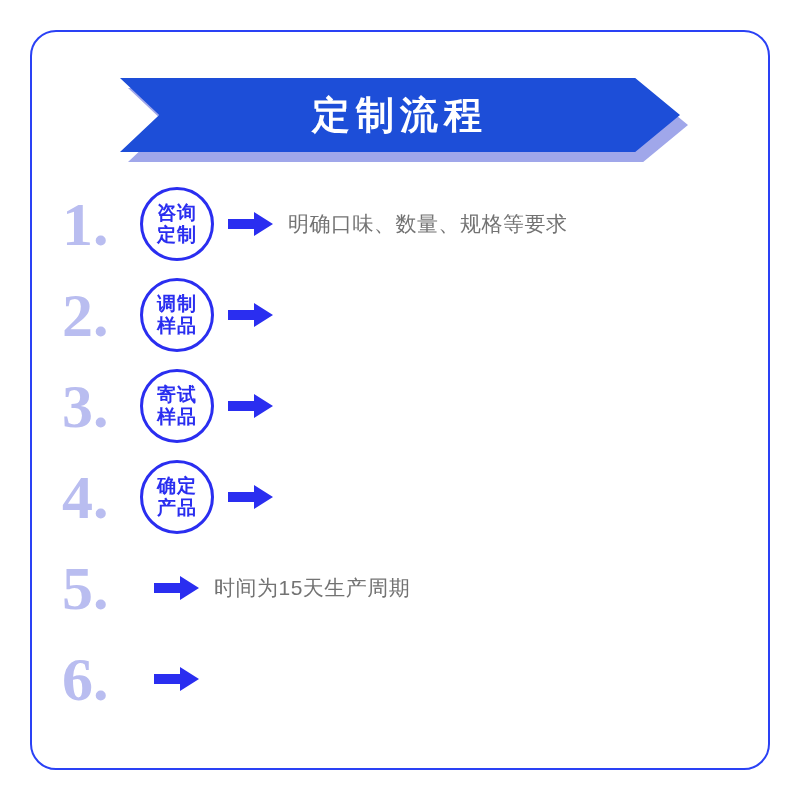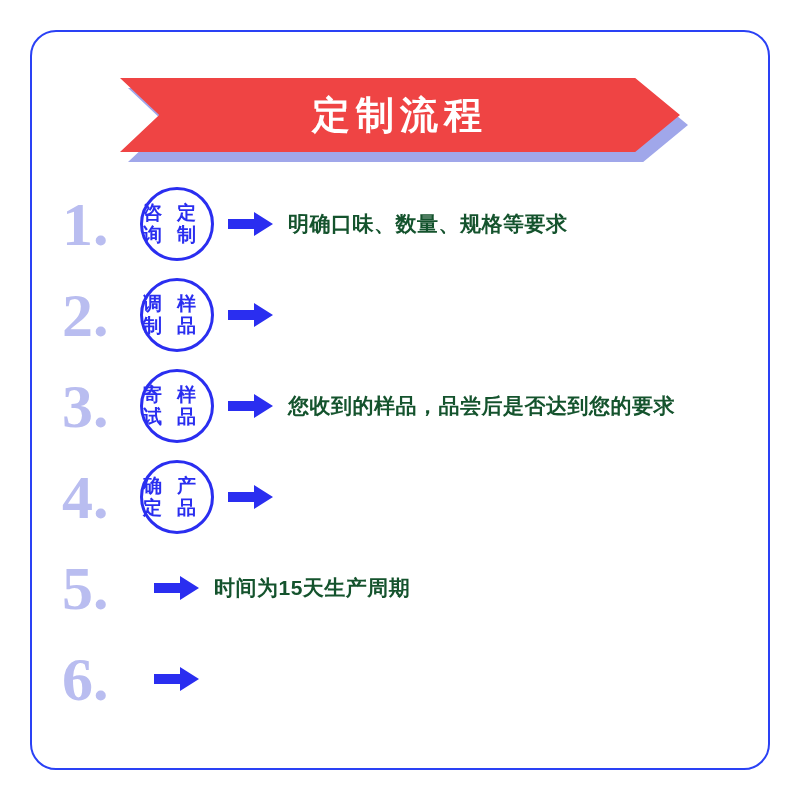--- a/index.html
+++ b/index.html
@@ -38,21 +38,21 @@
   .banner-wrap {
     position: absolute;
     left: 120px;
     top: 78px;
     width: 560px;
     height: 74px;
   }
   .banner {
     position: absolute;
     inset: 0;
-    background: #ef4444;
+    background: #1d4ed8;
     clip-path: polygon(0 0, 92% 0, 100% 50%, 92% 100%, 0 100%, 7% 50%);
     display: flex;
     align-items: center;
     justify-content: center;
   }
   .banner-shadow {
     position: absolute;
     left: 8px;
     top: 10px;
     width: 560px;
@@ -99,43 +99,43 @@
 
   .badge {
     flex: 0 0 auto;
     width: 74px;
     height: 74px;
     border-radius: 50%;
     background: #ffffff;
     border: 3px solid #2a2ef0;
     color: #2a2ef0;
     display: flex;
-    flex-direction: row;
+    flex-direction: column;
     align-items: center;
     justify-content: center;
     font-size: 19px;
     font-weight: bold;
     line-height: 1.12;
     letter-spacing: 1px;
     box-sizing: border-box;
   }
 
   .arrow {
     flex: 0 0 auto;
     width: 74px;
     display: flex;
     align-items: center;
     justify-content: center;
   }
   .arrow svg { display: block; }
 
   .step-text {
-    color: #14532d;
+    color: #737373;
     font-size: 21px;
-    font-weight: bold;
+    font-weight: normal;
     letter-spacing: 0.5px;
     white-space: nowrap;
   }
 </style>
 </head>
 <body>
 
 <div class="page">
   <div class="frame"></div>
 
@@ -179,21 +179,20 @@
       <div class="step-number">3.</div>
       <div class="badge">
         <span>寄试</span>
         <span>样品</span>
       </div>
       <div class="arrow">
         <svg width="46" height="26" viewBox="0 0 46 26" aria-hidden="true">
           <path d="M0 8 H26 V1 L45 13 L26 25 V18 H0 Z" fill="#2a2ef0"></path>
         </svg>
       </div>
-      <div class="step-text">您收到的样品，品尝后是否达到您的要求</div>
     </div>
 
     <div class="step">
       <div class="step-number">4.</div>
       <div class="badge">
         <span>确定</span>
         <span>产品</span>
       </div>
       <div class="arrow">
         <svg width="46" height="26" viewBox="0 0 46 26" aria-hidden="true">

